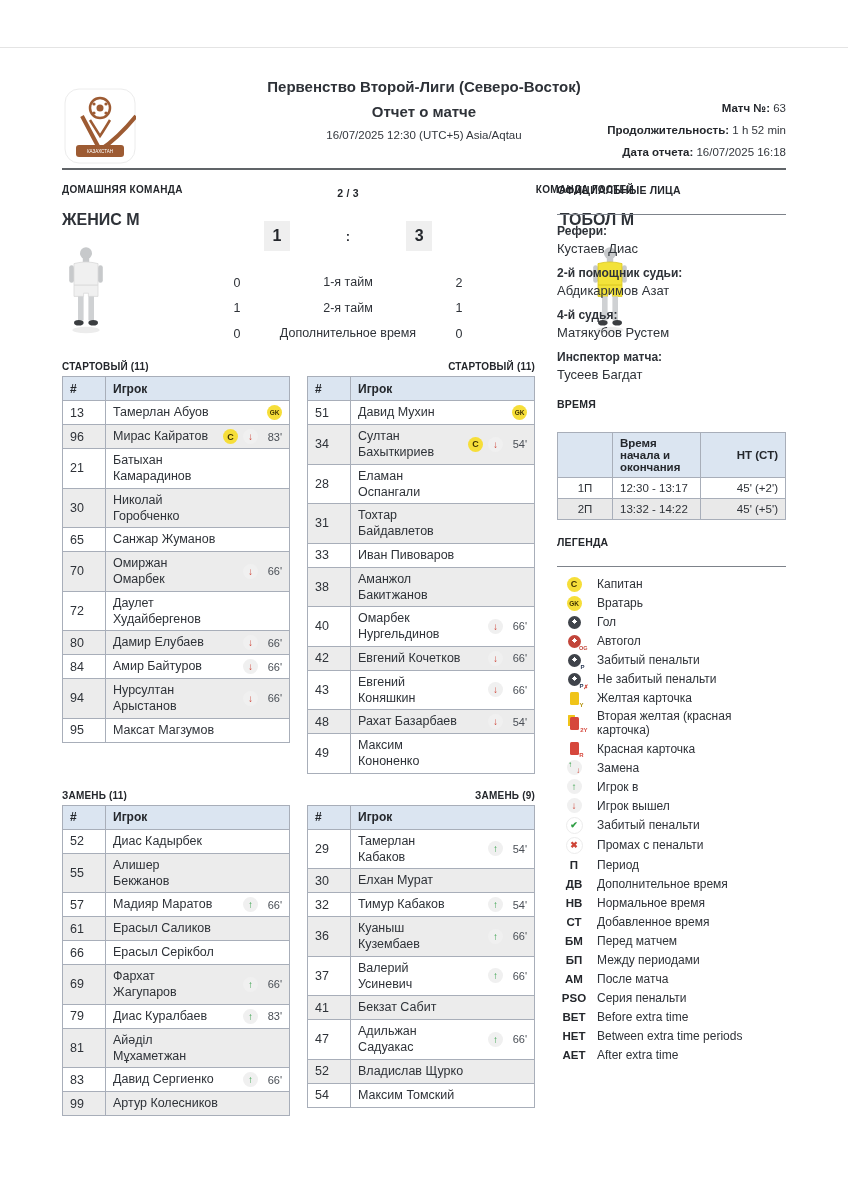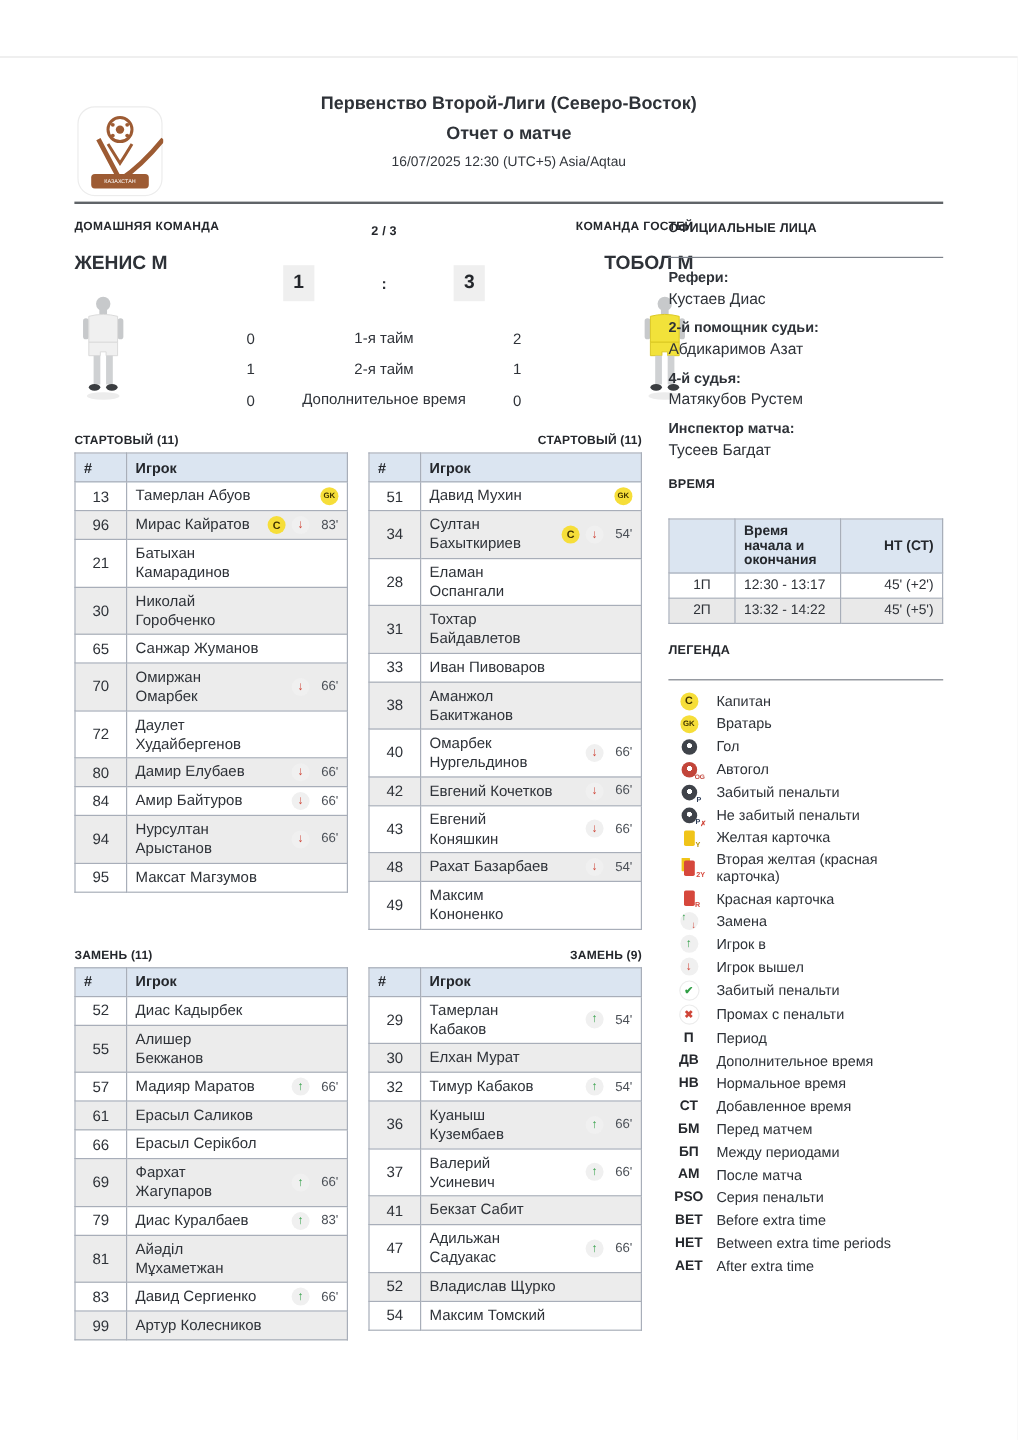--- a/index.html
+++ b/index.html
@@ -16,21 +16,21 @@
   .hmeta{position:absolute;right:0;top:24px;text-align:right;font-size:11.5px;line-height:1.9;color:#33373d;}
   .hmeta b{color:#24272c;}
   .toprule{border-bottom:2px solid #606468;margin-top:0;}
 
   
   .main{display:flex;gap:22px;margin-top:14px;}
   .leftcol{width:473px;flex:none;}
   .sidecol{flex:1;min-width:0;}
 
   
-  .teams{display:flex;}
+  .teams{display:flex;gap:28px;}
   .tcol{width:128px;flex:none;}
   .tcol.rightside{margin-left:auto;text-align:right;}
   .tlabel{font-size:10px;font-weight:700;letter-spacing:.3px;color:#24272c;}
   .tname{font-size:16px;font-weight:700;margin-top:16px;}
   .figwrap{margin-top:10px;}
   .tcol.rightside .figwrap{display:flex;justify-content:flex-end;}
   .figure{width:48px;height:102px;}
   .ccol{flex:1;text-align:center;padding:0 2px;}
   .round1,.round2{font-size:10.5px;font-weight:700;letter-spacing:.2px;color:#24272c;}
   .round2{margin-top:3px;}
@@ -43,21 +43,21 @@
   .plabel{text-align:center;line-height:1.25;}
 
   
   .lrow{display:flex;gap:17px;margin-top:16px;}
   .lcol{flex:1;min-width:0;}
   .slabel{font-size:10px;font-weight:700;margin-bottom:4px;letter-spacing:.2px;color:#24272c;}
   .lcol.awayside .slabel{text-align:right;}
   table.lineup{width:100%;border-collapse:collapse;font-size:12.5px;}
   table.lineup th,table.lineup td{border:1px solid #a8aeb9;padding:2px 7px;}
   table.lineup th{background:#dbe5f1;text-align:left;font-size:12px;height:19px;color:#24272c;}
-  .numh,.num{width:28px;text-align:center;}
+  .numh,.num{width:28px;text-align:left;}
   table.lineup tbody tr:nth-child(even){background:#ececec;}
   .pwrap{display:flex;align-items:center;min-height:19px;}
   .pname{max-width:106px;line-height:1.3;padding:1px 0;}
   .cluster{margin-left:auto;display:flex;align-items:center;gap:5px;}
   .evt{display:flex;align-items:center;gap:4px;}
   .evt-min{font-size:11px;color:#4a4f56;min-width:20px;text-align:right;}
 
   .badge{display:inline-flex;width:15px;height:15px;border-radius:50%;background:#f6de39;align-items:center;justify-content:center;font-weight:700;color:#403300;flex:none;}
   .badge-gk{font-size:6.5px;}
   .badge-c{font-size:9px;}
@@ -132,20 +132,25 @@
       <path d="M18 26 q18 34 18 34 q18 -12 36 -34" fill="none" stroke="#9d5b33" stroke-width="4" transform="translate(0,2)"></path>
       <path d="M26 30 q10 16 10 16 q4 -6 10 -16" fill="none" stroke="#9d5b33" stroke-width="2.5" transform="translate(0,2)"></path>
       <rect x="12" y="57" width="48" height="12" rx="3" fill="#9d5b33"></rect>
       <text x="36" y="64.5" text-anchor="middle" font-size="4.5" fill="#ffffff" font-family="Liberation Sans, sans-serif">КАЗАХСТАН</text>
     </svg>
     <div class="hcenter">
       <div class="title">Первенство Второй-Лиги (Северо-Восток)</div>
       <div class="subtitle">Отчет о матче</div>
       <div class="hdatetime">16/07/2025 12:30 (UTC+5) Asia/Aqtau</div>
     </div>
+    <div class="hmeta">
+      <div><b>Матч №:</b> <span>63</span></div>
+      <div><b>Продолжительность:</b> <span>1 h 52 min</span></div>
+      <div><b>Дата отчета:</b> <span>16/07/2025 16:18</span></div>
+    </div>
   </div>
   <div class="toprule"></div>
 
   <div class="main">
 
     <div class="leftcol">
 
       <div class="teams">
         <div class="tcol">
           <div class="tlabel">ДОМАШНЯЯ КОМАНДА</div>

